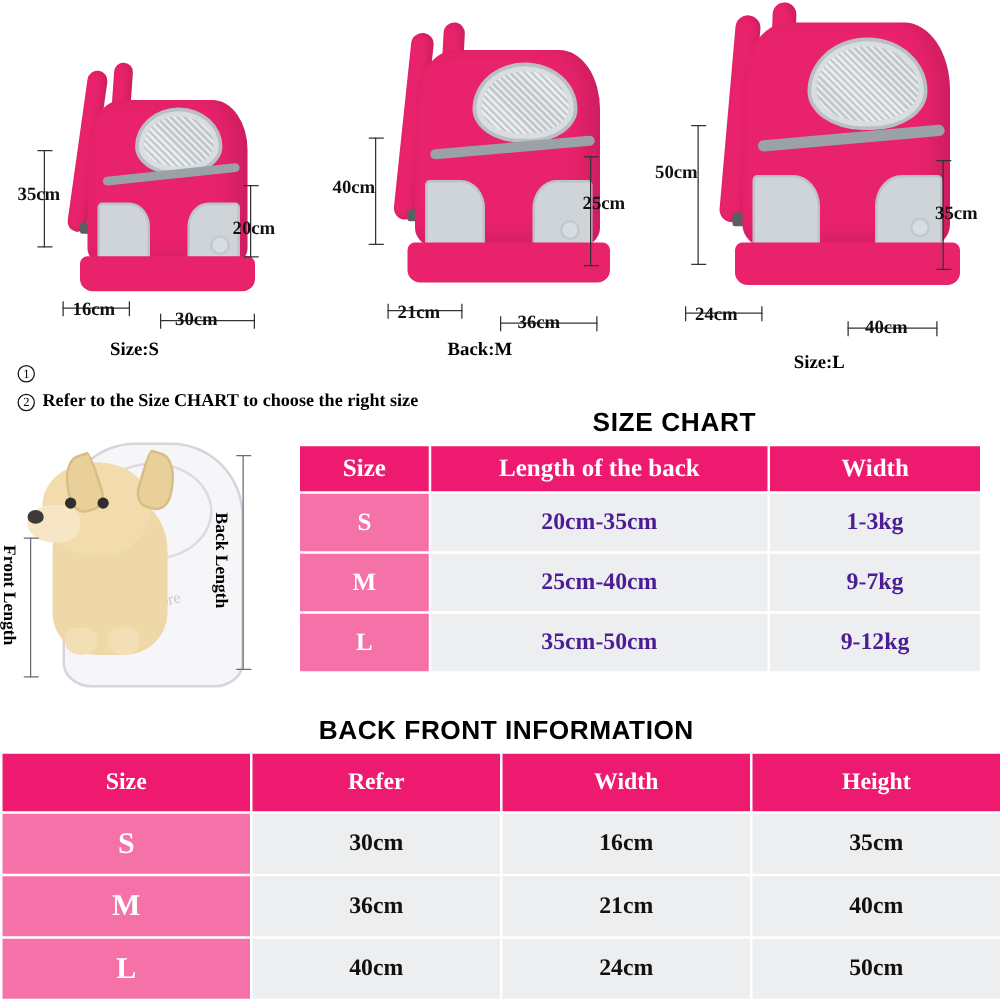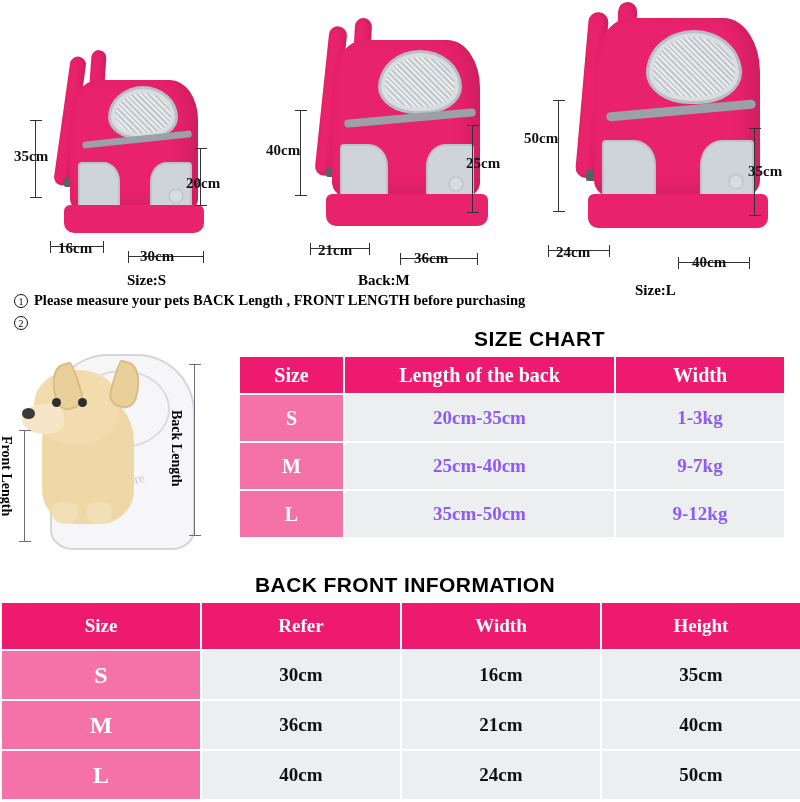--- a/index.html
+++ b/index.html
@@ -339,21 +339,21 @@
     background: #f472a8;
     color: #fff;
     font-size: 20px;
     font-weight: 700;
     width: 105px;
   }
   .sizechart td.val {
     background: #eceef0;
     font-size: 19px;
     font-weight: 700;
-    color: #8b5cf6;
+    color: #4c1d95;
     height: 48px;
   }
 
   
   .bpinfo-title {
     position: absolute;
     left: 255px;
     top: 573px;
     font-family: "Liberation Sans", sans-serif;
     font-weight: 700;
@@ -405,21 +405,21 @@
     <div class="badge" style="left:128px; top:138px;"></div>
   </div>
   <div class="mline-v" style="left:35px; top:120px; height:78px;"></div>
   <div class="measure-label" style="left:14px; top:148px;">35cm</div>
   <div class="mline-v" style="left:200px; top:148px; height:58px;"></div>
   <div class="measure-label" style="left:186px; top:175px;">20cm</div>
   <div class="mline-h" style="left:50px; top:246px; width:54px;"></div>
   <div class="measure-label" style="left:58px; top:240px;">16cm</div>
   <div class="mline-h" style="left:128px; top:256px; width:76px;"></div>
   <div class="measure-label" style="left:140px; top:248px;">30cm</div>
-  <div class="size-caption" style="left:88px; top:272px;margin-left:39px;">Size:S</div>
+  <div class="size-caption" style="left:88px; top:272px;">Size:S</div>
 
   <div class="bag" style="left:300px; top:18px; width:200px; height:225px;">
     <div class="strap" style="left:22px; top:8px; width:18px; height:150px; transform:rotate(6deg);"></div>
     <div class="strap" style="left:52px; top:0px; width:17px; height:126px; transform:rotate(3deg);"></div>
     <div class="buckle" style="left:26px; top:150px;"></div>
     <div class="body" style="left:32px; top:22px; width:148px; height:158px;"></div>
     <div class="mesh" style="left:78px; top:32px; width:84px; height:64px;"></div>
     <div class="zip" style="left:44px; top:96px; width:132px; height:8px; transform:rotate(-5deg);"></div>
     <div class="sidepanel left" style="left:40px; top:126px; width:48px; height:56px;"></div>
     <div class="sidepanel right" style="left:126px; top:126px; width:48px; height:56px;"></div>
@@ -455,24 +455,24 @@
   <div class="mline-h" style="left:548px; top:250px; width:62px;"></div>
   <div class="measure-label" style="left:556px; top:244px;">24cm</div>
   <div class="mline-h" style="left:678px; top:262px; width:72px;"></div>
   <div class="measure-label" style="left:692px; top:254px;">40cm</div>
   <div class="size-caption" style="left:635px; top:282px;">Size:L</div>
 </div>
 
 <div class="instructions">
   <div class="instr-row">
     <span class="circnum">1</span>
-    <span>Please measure your pets BACK  Length , FRONT LENGTH before purchasing</span>
   </div>
   <div class="instr-row">
     <span class="circnum">2</span>
+    <span>Refer to the Size CHART to choose the right size</span>
   </div>
 </div>
 
 <div class="dogdiagram">
   <div class="dog-bagghost">
     <div class="gmesh"></div>
   </div>
   <div class="watermark">SuperDeal Store</div>
 
   <div class="dogbody"></div>

